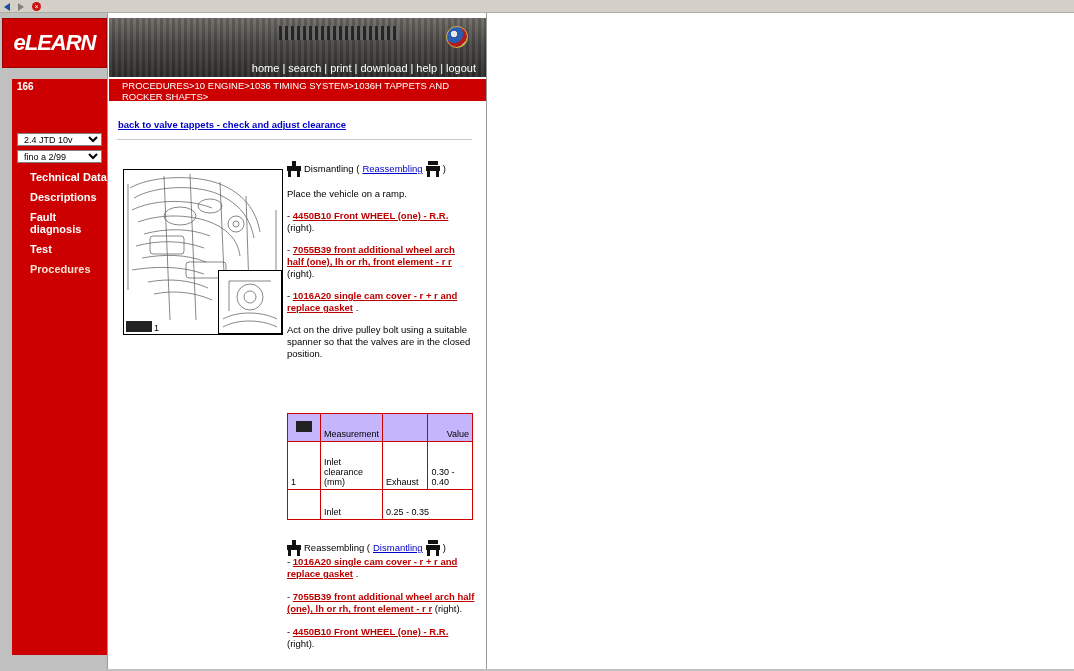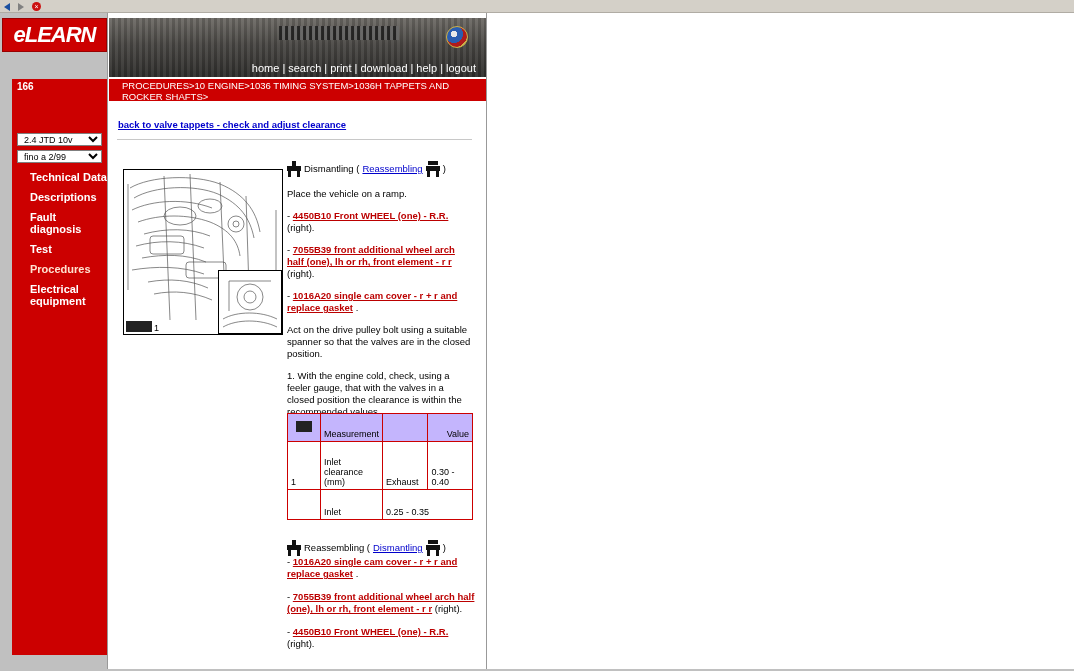--- a/index.html
+++ b/index.html
@@ -31,21 +31,21 @@
   }
 
   
   .page { position:absolute; left:0; top:13px; width:1074px; height:658px; background:#fff; }
 
   
   .leftstrip { position:absolute; left:0; top:0; width:107px; height:658px; background:#c0c0c0; }
 
   
   .logobox {
-    position:absolute; left:2px; top:5px; width:105px; height:34px;
+    position:absolute; left:2px; top:5px; width:105px; height:50px;
     background:#cc0000; border:1px solid #990000;
     display:flex; align-items:center; justify-content:center;
   }
   .logo-text {
     color:#fff; font-size:22px; font-weight:bold; font-style:italic;
     letter-spacing:-1px; white-space:nowrap;
   }
 
   
   .banner {
@@ -238,23 +238,20 @@
           <span>Descriptions</span>
         </a>
         <a href="#" class="menu-item">
           <span>Fault diagnosis</span>
         </a>
         <a href="#" class="menu-item">
           <span>Test</span>
         </a>
         <a href="#" class="menu-item active">
           <span>Procedures</span>
-        </a>
-        <a href="#" class="menu-item">
-          <span>Electrical equipment</span>
         </a>
       </div>
     </div>
 
     <div class="content">
       <div class="content-inner">
 
         <a href="#" class="backlink link">back to valve tappets - check and adjust clearance</a>
         <div class="hr"></div>
 
@@ -335,21 +332,20 @@
             <span>-</span>
             <a href="#" class="red">7055B39  front additional wheel arch half (one), lh or rh, front element - r r</a><span> (right).</span>
           </p>
 
           <p>
             <span>-</span>
             <a href="#" class="red">1016A20  single cam cover - r + r and replace gasket</a><span> .</span>
           </p>
 
           <p>Act on the drive pulley bolt using a suitable spanner so that the valves are in the closed position.</p>
-          <p>1. With the engine cold, check, using a feeler gauge, that with the valves in a closed position the clearance is within the recommended values.</p>
         </div>
 
         
         <table class="mtable">
           <thead>
             <tr>
               <td class="hicon c-num">
                 <span class="sq"></span>
               </td>
               <td class="c-meas">Measurement</td>

